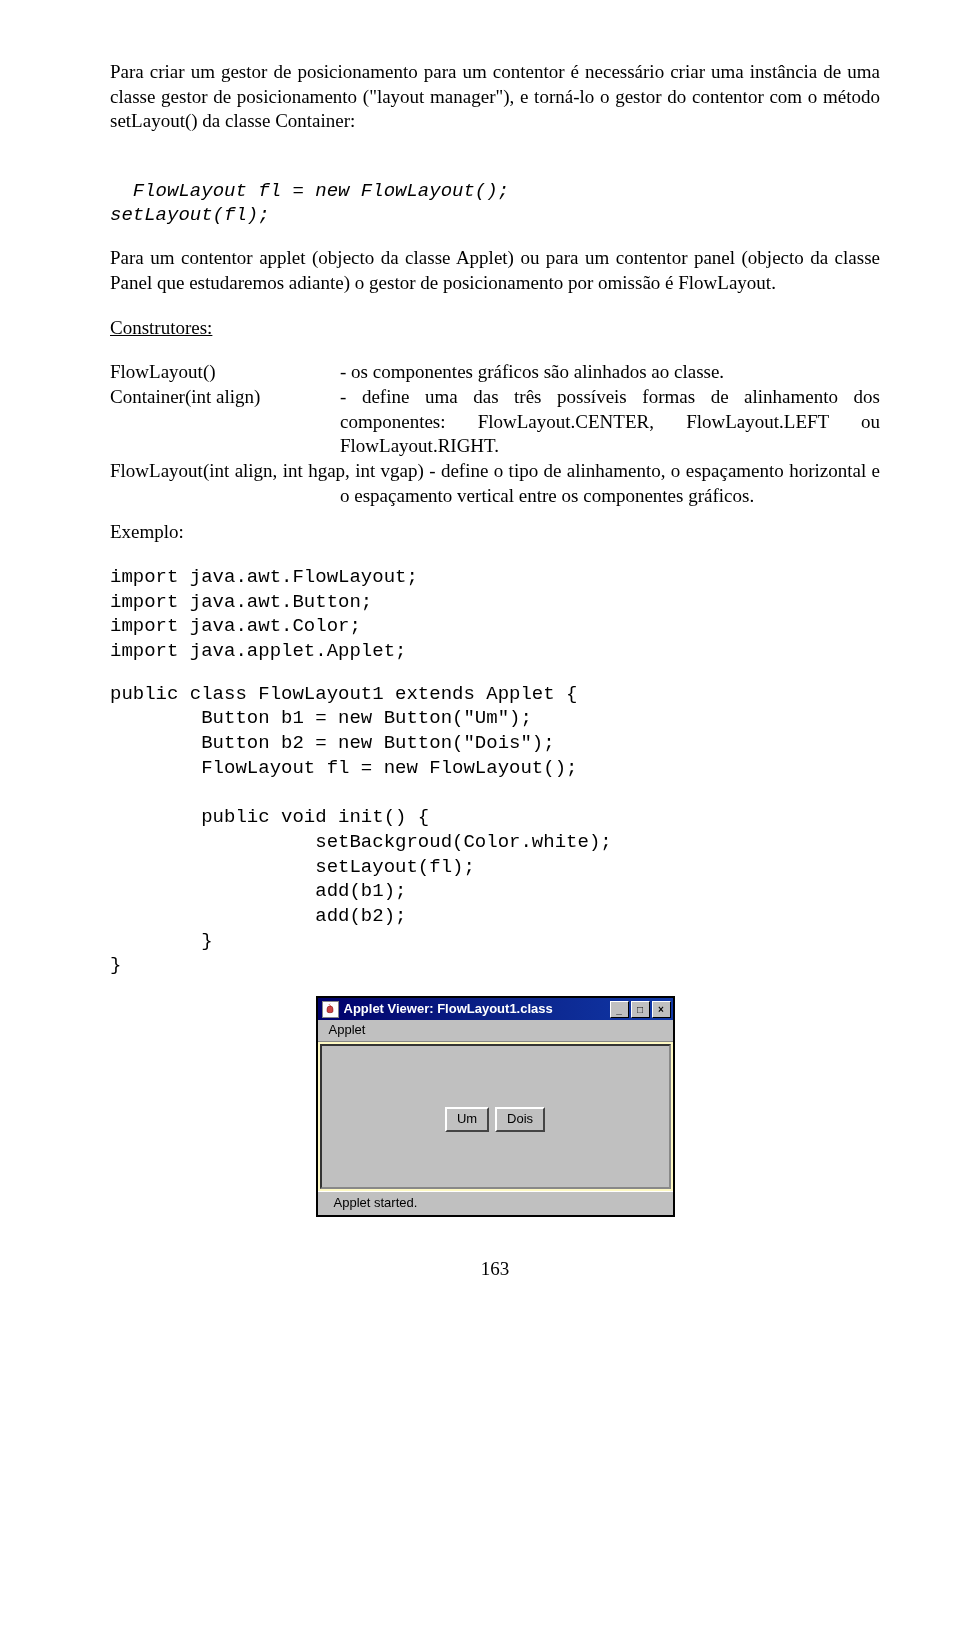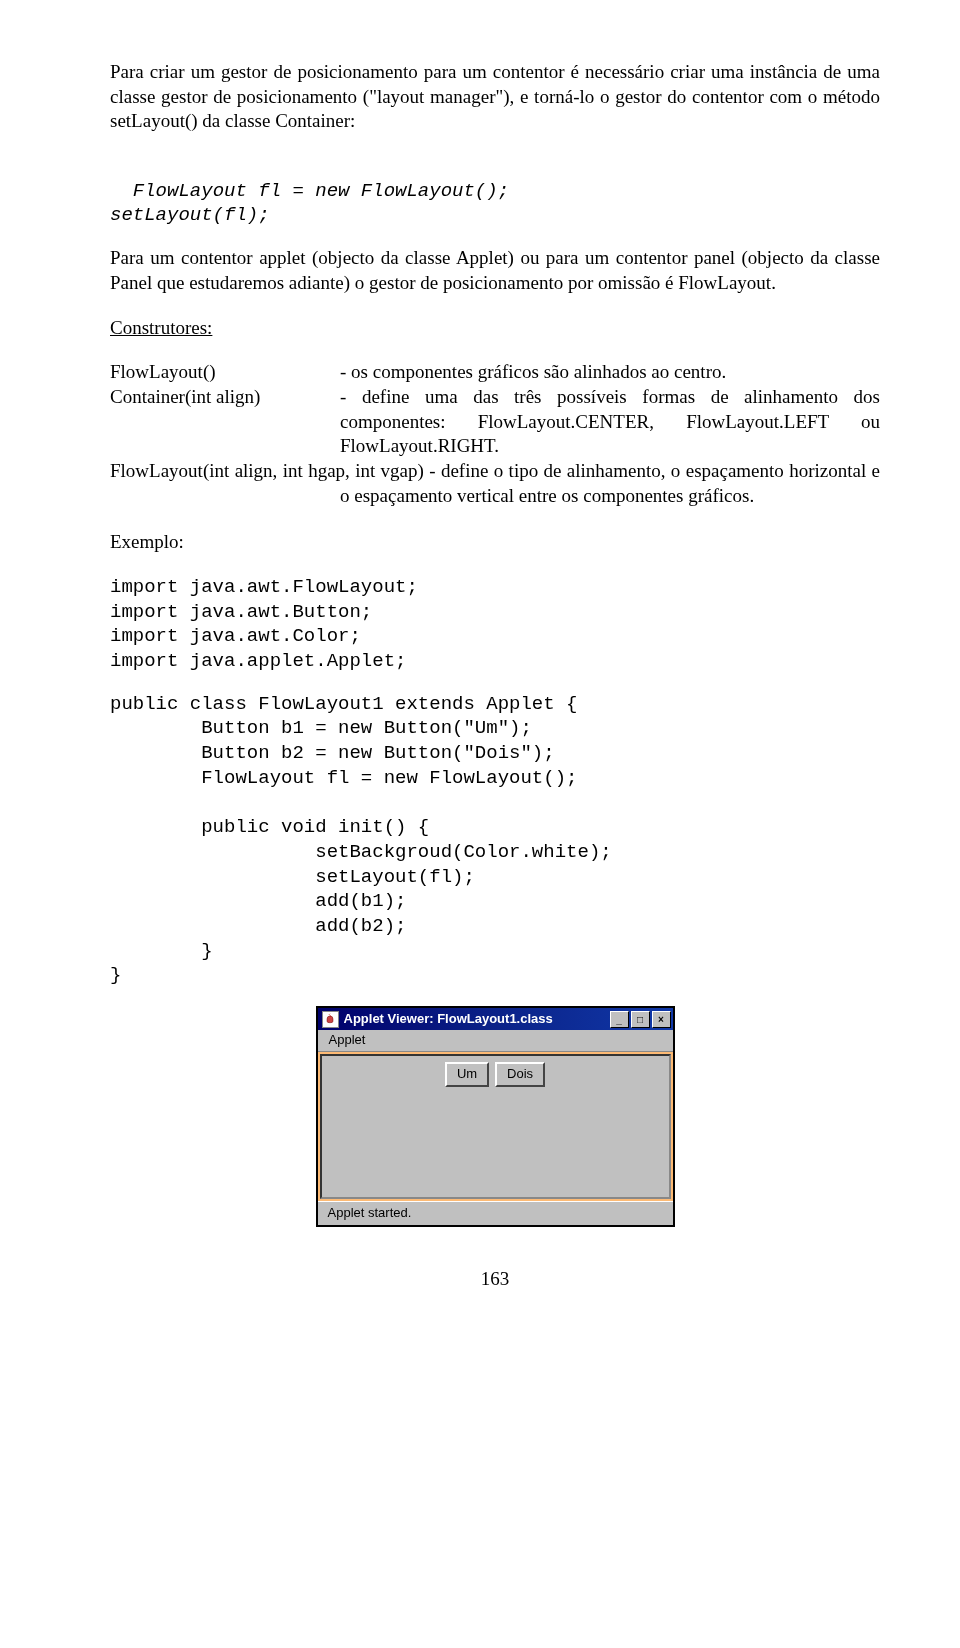--- a/index.html
+++ b/index.html
@@ -9,29 +9,29 @@
     font-size: 19px;
     line-height: 1.3;
     color: #000;
     background: #fff;
     width: 960px;
     box-sizing: border-box;
   }
   p { margin: 0 0 20px 0; text-align: justify; }
   .italic { font-style: italic; }
   .underline { text-decoration: underline; }
-  .constructors { margin-bottom: 22px; }
+  .constructors { margin-bottom: 12px; }
   .constructor-row { display: flex; }
   .constructor-label { width: 230px; flex-shrink: 0; }
   .constructor-desc { flex: 1; text-align: justify; }
   .code-block { white-space: pre; font-family: Liberation Mono, monospace; margin-bottom: 18px; }
   .applet-window {
     margin: 8px auto 40px auto;
     width: 355px;
-    background: #fdba74;
+    background: #fef9c3;
     border: 2px solid #000;
     box-shadow: 0 0 0 0;
     font-family: "MS Sans Serif", Tahoma, Arial, sans-serif;
     font-size: 13px;
   }
   .titlebar {
     display: flex;
     align-items: center;
     background: linear-gradient(to right, #00006b, #0b2288, #1038a8);
     color: #fff;
@@ -69,37 +69,37 @@
     border-bottom: 1px solid #888;
   }
   .canvas {
     background: #c0c0c0;
     height: 135px;
     position: relative;
     border: 2px inset #888;
     margin: 2px;
     display: flex;
     justify-content: center;
-    align-items: flex-start;
+    align-items: center;
     padding-top: 6px;
     gap: 6px;
   }
   .awt-button {
     background: #c0c0c0;
     border-top: 2px solid #fff;
     border-left: 2px solid #fff;
     border-right: 2px solid #444;
     border-bottom: 2px solid #444;
     padding: 2px 10px;
     font-family: "MS Sans Serif", Tahoma, sans-serif;
     font-size: 13px;
   }
   .statusbar {
     background: #c0c0c0;
-    padding: 3px 10px;
+    padding: 3px 16px;
     border-top: 1px solid #fff;
   }
   .page-number {
     text-align: center;
     margin-top: 30px;
   }
 </style>
 </head>
 <body>
 
@@ -110,21 +110,21 @@
 <span>setLayout(fl);</span>
 </div>
 
 <p>Para um contentor applet (objecto da classe Applet) ou para um contentor panel (objecto da classe Panel que estudaremos adiante) o gestor de posicionamento por omissão é FlowLayout.</p>
 
 <p class="underline">Construtores:</p>
 
 <div class="constructors">
   <div class="constructor-row">
     <div class="constructor-label">FlowLayout()</div>
-    <div class="constructor-desc">- os componentes gráficos são alinhados ao centro.</div>
+    <div class="constructor-desc">- os componentes gráficos são alinhados ao classe.</div>
   </div>
   <div class="constructor-row">
     <div class="constructor-label">Container(int align)</div>
     <div class="constructor-desc">- define uma das três possíveis formas de alinhamento dos componentes: FlowLayout.CENTER, FlowLayout.LEFT ou FlowLayout.RIGHT.</div>
   </div>
   <div style="text-align: justify; padding-left: 230px; text-indent: -230px;">FlowLayout(int align, int hgap, int vgap) - define o tipo de alinhamento, o espaçamento horizontal e o espaçamento vertical entre os componentes gráficos.</div>
 </div>
 
 <p>Exemplo:</p>
 

